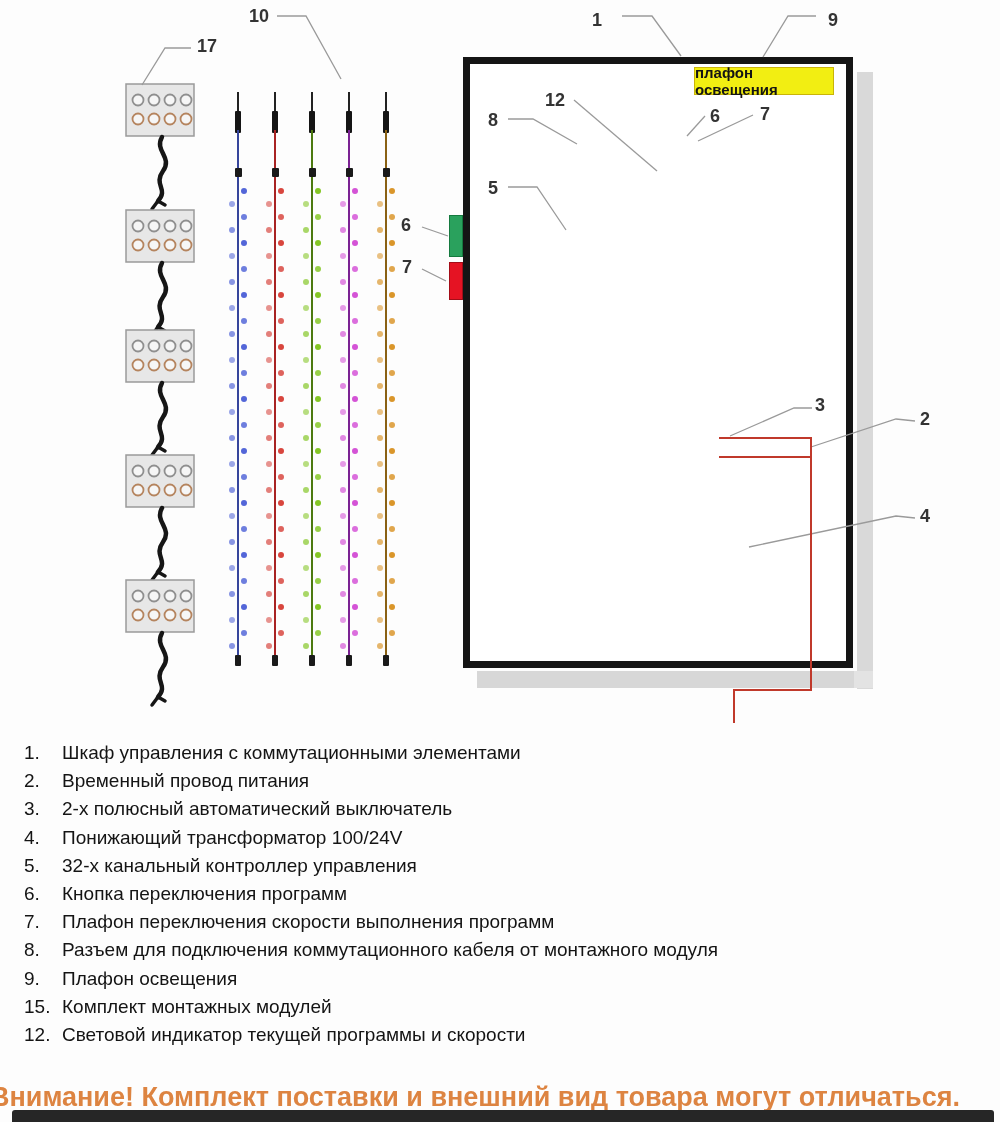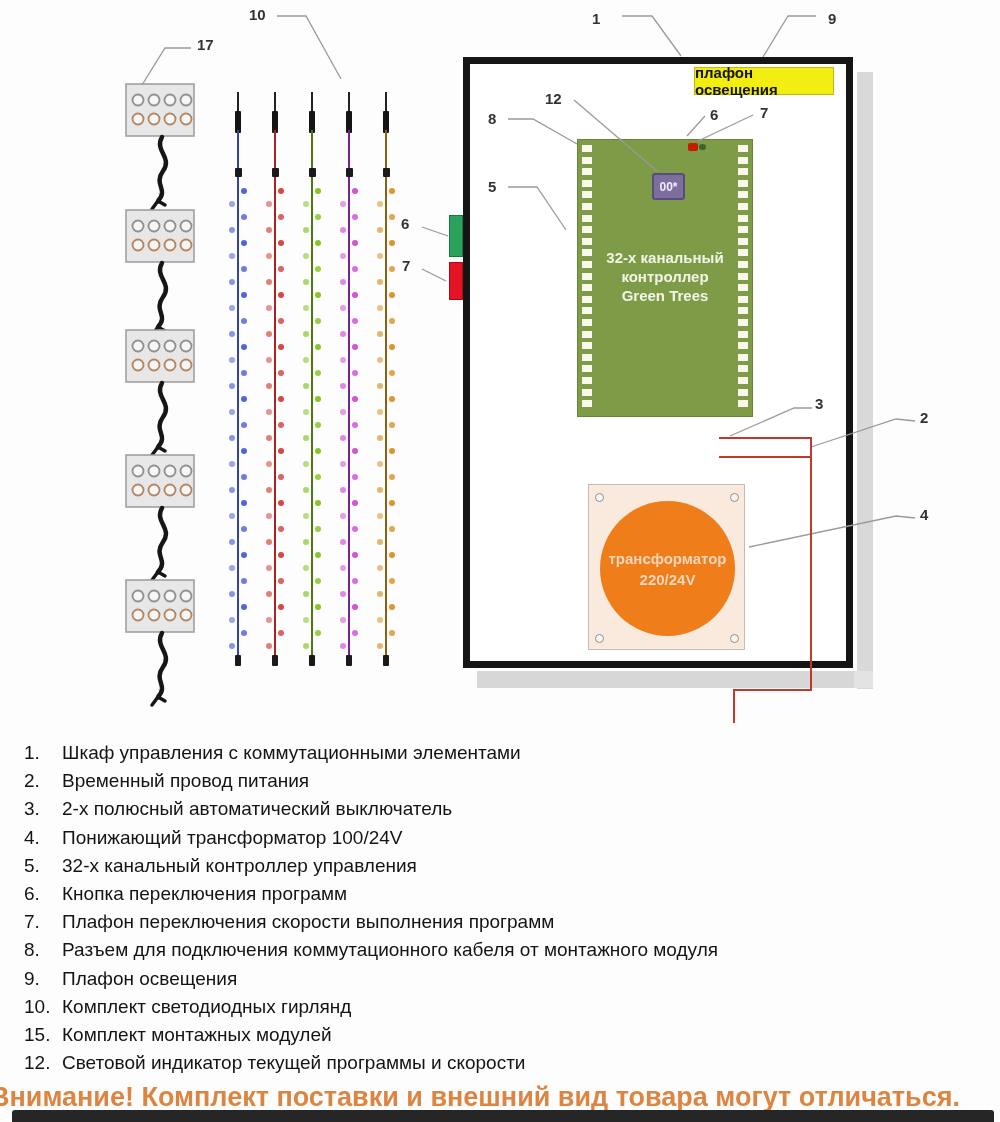--- a/index.html
+++ b/index.html
@@ -1,21 +1,21 @@
 <!DOCTYPE html>
 <html style="--label-bg: #f2ee12; --controller-bg: #7e9b47; --display-bg: #7c6fa0; --automat-bg: #2f7b92; --indicator-yellow: #e8e516; --transformer-plate: #faeadd; --transformer-circle: #ee7d1a; --button-green: #2aa15d; --button-red: #e51323; --wire-red: #c0392b; --warning-color: #dd8441;"><head>
 <meta charset="utf-8">
 <style>
   * { margin:0; padding:0; box-sizing:border-box; }
   html,body { background:#ffffff; }
   body { font-family:"Liberation Sans", sans-serif; }
   .stage { position:relative; width:1000px; height:1122px; background:#fdfdfd; overflow:hidden; }
 
   
-  .co { position:absolute; font-size:15px; font-weight:bold; color:#333; line-height:1; }
+  .co { position:absolute; font-size:18px; font-weight:bold; color:#333; line-height:1; }
 
   
   .lines-svg { position:absolute; left:0; top:0; width:1000px; height:1122px; pointer-events:none; }
 
   
   .cabinet { position:absolute; left:463px; top:57px; width:390px; height:611px;
              background:#ffffff; border:7px solid #151515; }
   .shadow-right { position:absolute; left:857px; top:72px; width:16px; height:617px; background:#d9d9d9; }
   .shadow-bottom { position:absolute; left:477px; top:671px; width:377px; height:17px; background:#d7d7d7; }
   .shadow-corner { position:absolute; left:854px; top:671px; width:19px; height:17px; background:#e3e3e3; }
@@ -369,44 +369,22 @@
         <div class="g-el" style="left: 23px; top: 512px; width: 6px; height: 6px; background: rgb(216, 144, 31); border-radius: 3px; opacity: 0.95;"></div>
         <div class="g-el" style="left: 11px; top: 525px; width: 6px; height: 6px; background: rgb(216, 144, 31); border-radius: 3px; opacity: 0.55;"></div>
         <div class="g-el" style="left: 23px; top: 538px; width: 6px; height: 6px; background: rgb(216, 144, 31); border-radius: 3px; opacity: 0.8;"></div>
         <div class="g-el" style="left: 11px; top: 551px; width: 6px; height: 6px; background: rgb(216, 144, 31); border-radius: 3px; opacity: 0.65;"></div>
       </div>
     </div>
 
   <div class="cabinet">
     <div class="plafon-label">плафон освещения</div>
 
-    <div class="controller">
-      <div class="term-strip term-left"></div>
-      <div class="term-strip term-right"></div>
-      <div class="ctrl-display">00*</div>
-      <div class="ctrl-btn-red"></div>
-      <div class="ctrl-btn-grn"></div>
-      <div class="ctrl-text">
-        <div>32-х канальный</div>
-        <div>контроллер</div>
-        <div>Green Trees</div>
-      </div>
-    </div>
-
-
-    <div class="transformer">
-      <div class="screw" style="left:6px;top:8px"></div>
-      <div class="screw" style="left:141px;top:8px"></div>
-      <div class="screw" style="left:6px;top:149px"></div>
-      <div class="screw" style="left:141px;top:149px"></div>
-      <div class="trans-circle">
-        <div>трансформатор</div>
-        <div>220/24V</div>
-      </div>
-    </div>
+
+
   </div>
 
   <div class="btn-side btn-green"></div>
   <div class="btn-side btn-red"></div>
 
   <svg class="lines-svg" viewBox="0 0 1000 1122">
     <g fill="none" stroke="#9a9a9a" stroke-width="1.3">
       <path d="M277,16 L306,16 L341,79"></path>
       <path d="M191,48 L165,48 L142,85"></path>
       <path d="M622,16 L652,16 L681,56"></path>
@@ -474,24 +452,20 @@
       </div>
       <div class="legend-row">
         <span class="legend-num">8.</span>
         <span class="legend-txt">Разъем для подключения коммутационного кабеля от монтажного модуля</span>
       </div>
       <div class="legend-row">
         <span class="legend-num">9.</span>
         <span class="legend-txt">Плафон освещения</span>
       </div>
       <div class="legend-row">
-        <span class="legend-num">10.</span>
-        <span class="legend-txt">Комплект светодиодных гирлянд</span>
-      </div>
-      <div class="legend-row">
         <span class="legend-num">15.</span>
         <span class="legend-txt">Комплект монтажных модулей</span>
       </div>
       <div class="legend-row">
         <span class="legend-num">12.</span>
         <span class="legend-txt">Световой индикатор текущей программы и скорости</span>
       </div>
     </div>
 
   <div class="warning">Внимание! Комплект поставки и внешний вид товара могут отличаться.</div>

